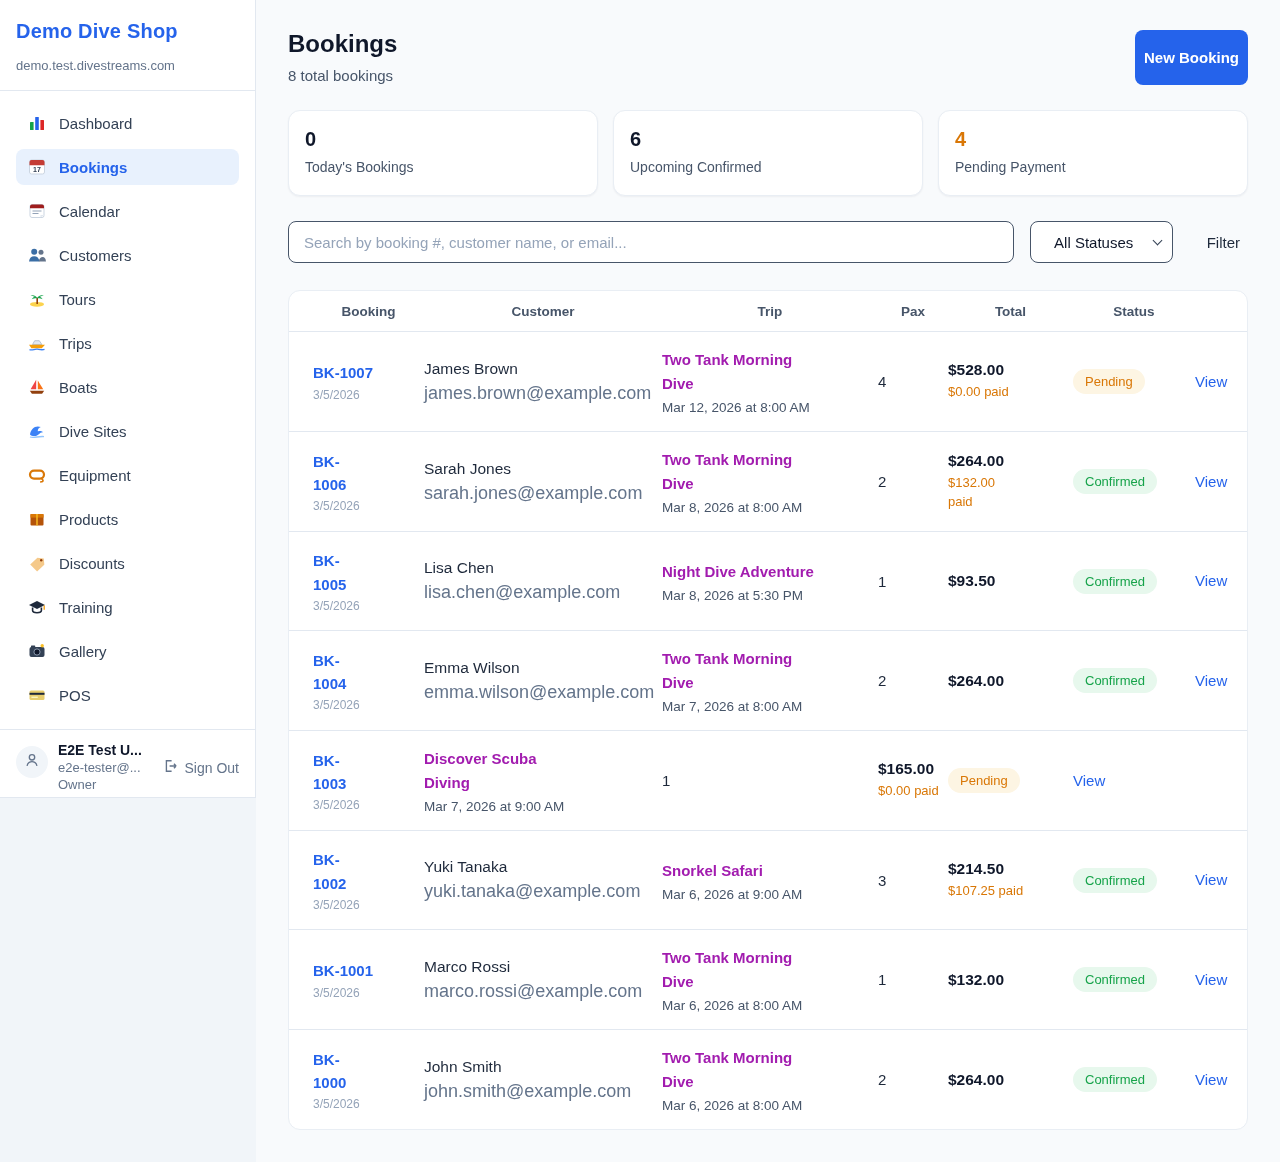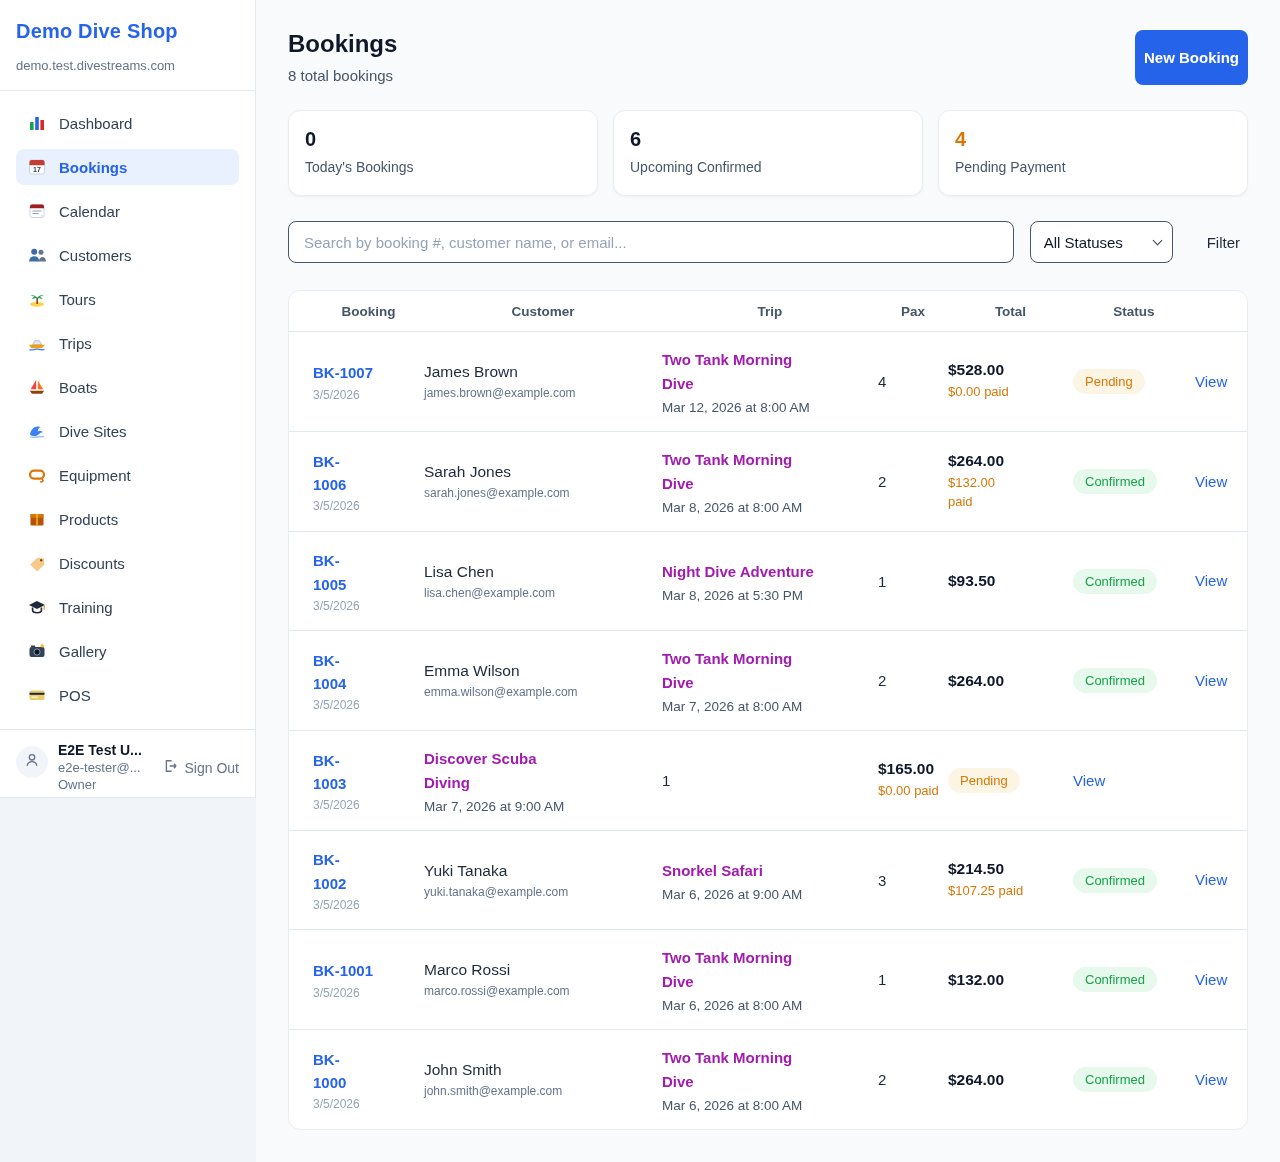--- a/index.html
+++ b/index.html
@@ -68,20 +68,21 @@
     font-size:15px; color:#0f172a; background:#fff; outline:none;
     font-family:"Liberation Sans",sans-serif;
   }
   .search-input::placeholder { color:#94a3b8; }
   .select-wrap { position:relative; margin-left:16px; }
   .status-select {
     -webkit-appearance:none; appearance:none; height:42px; width:143px;
     border:1px solid #475569; border-radius:8px; padding:0 28px 0 13px;
     font-size:15px; color:#0f172a; background:#fff; cursor:pointer;
     font-family:"Liberation Sans",sans-serif;
+    text-align:center;
   }
   .select-wrap .chev {
     position:absolute; right:12px; top:16px; width:7px; height:7px;
     border-right:1.8px solid #334155; border-bottom:1.8px solid #334155;
     transform:rotate(45deg); pointer-events:none;
   }
   .filter-btn {
     background:none; border:none; font-size:15px; color:#1e293b; cursor:pointer;
     margin-left:26px; padding:4px 8px; font-family:"Liberation Sans",sans-serif;
   }
@@ -92,21 +93,21 @@
     grid-template-columns:111px 238px 216px 70px 125px 122px 1fr;
     padding:0 24px; align-items:center;
   }
   .t-head { height:41px; border-bottom:1px solid #e2e8f0;text-align:center; }
   .t-head span { font-size:13.5px; color:#475569; font-weight:600; }
   .t-row { border-bottom:1px solid #e2e8f0; min-height:99px; padding-top:16px; padding-bottom:16px; }
   .t-row:last-child { border-bottom:none; }
   .bk-id { color:#2563eb; font-size:15px; font-weight:600; white-space:pre-line; line-height:1.55; text-decoration:none; cursor:pointer; display:inline-block; }
   .bk-date { color:#94a3b8; font-size:12px; margin-top:3px; }
   .cust-name { color:#1e293b; font-size:15.5px; font-weight:500; }
-  .cust-email { color:#64748b; font-size:12px; margin-top:5px; }
+  .cust-email { color:#64748b; font-size:18px; margin-top:5px; }
   .trip-name { color:#a21caf; font-size:15px; font-weight:600; white-space:pre-line; line-height:1.6; }
   .trip-date { color:#475569; font-size:13.5px; margin-top:4px; }
   .cell-pax { color:#1e293b; font-size:15px; }
   .total-amt { color:#0f172a; font-size:15.5px; font-weight:700; }
   .total-paid { color:#d97706; font-size:13px; margin-top:4px; white-space:pre-line; line-height:1.45; }
   .badge {
     display:inline-block; font-size:13px; padding:5px 12px; border-radius:999px; font-weight:500;
   }
   .badge.pending { background:#fdf5e3; color:#d97706; }
   .badge.confirmed { background:#e7f8ed; color:#16a34a; }

